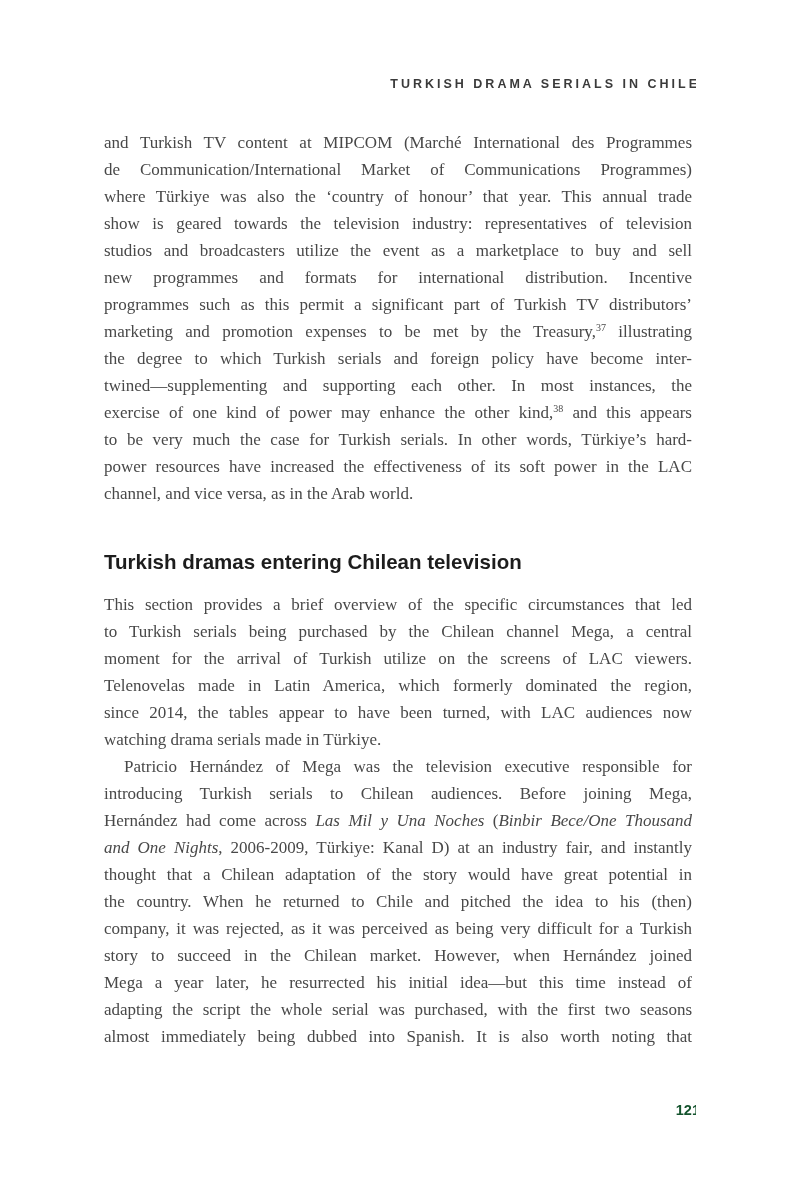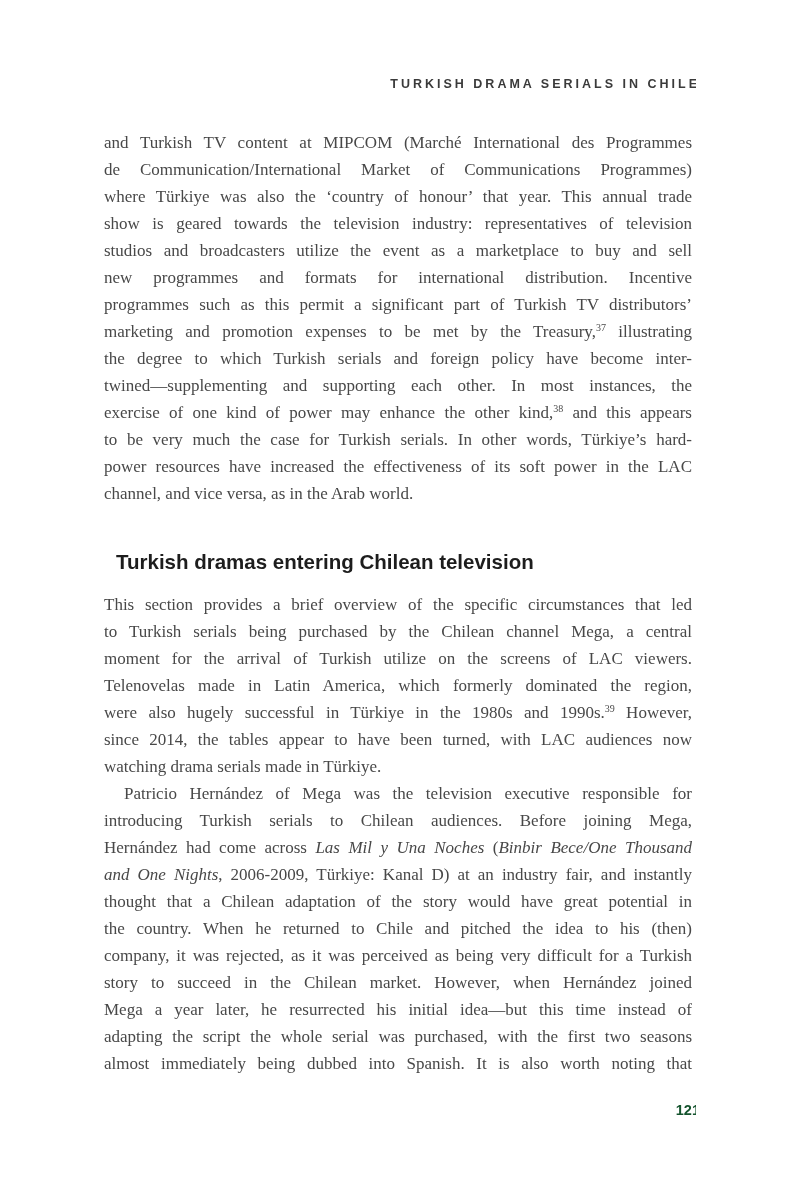--- a/index.html
+++ b/index.html
@@ -54,21 +54,21 @@
     top: -6px;
     vertical-align: baseline;
     letter-spacing: 0;
   }
   .section-heading {
     font-family: "Liberation Sans", sans-serif;
     font-weight: 700;
     font-size: 20.5px;
     line-height: 24px;
     color: #1d1d1d;
-    margin: 43px 0 17px 12px;
+    margin: 43px 0 17px 0;
   }
   .page-number {
     position: absolute;
     top: 1102px;
     left: 112px;
     width: 588px;
     text-align: right;
     font-family: "Liberation Sans", sans-serif;
     font-weight: 700;
     font-size: 14.5px;
@@ -97,21 +97,20 @@
         <div class="line"><span>to be very much the case for Turkish serials. In other words, Türkiye’s hard-</span></div>
         <div class="line"><span>power resources have increased the effectiveness of its soft power in the LAC</span></div>
         <div class="line endline"><span>channel, and vice versa, as in the Arab world.</span></div>
       </div>
       <h2 class="section-heading">Turkish dramas entering Chilean television</h2>
       <div class="para">
         <div class="line"><span>This section provides a brief overview of the specific circumstances that led</span></div>
         <div class="line"><span>to Turkish serials being purchased by the Chilean channel Mega, a central</span></div>
         <div class="line"><span>moment for the arrival of Turkish utilize on the screens of LAC viewers.</span></div>
         <div class="line"><span>Telenovelas made in Latin America, which formerly dominated the region,</span></div>
-        <div class="line"><span>were also hugely successful in Türkiye in the 1980s and 1990s.</span><sup>39</sup><span> However,</span></div>
         <div class="line"><span>since 2014, the tables appear to have been turned, with LAC audiences now</span></div>
         <div class="line endline"><span>watching drama serials made in Türkiye.</span></div>
       </div>
       <div class="para">
         <div class="line indent"><span>Patricio Hernández of Mega was the television executive responsible for</span></div>
         <div class="line"><span>introducing Turkish serials to Chilean audiences. Before joining Mega,</span></div>
         <div class="line"><span>Hernández had come across </span><em>Las Mil y Una Noches</em><span> (</span><em>Binbir Bece/One Thousand</em></div>
         <div class="line"><em>and One Nights</em><span>, 2006-2009, Türkiye: Kanal D) at an industry fair, and instantly</span></div>
         <div class="line"><span>thought that a Chilean adaptation of the story would have great potential in</span></div>
         <div class="line"><span>the country. When he returned to Chile and pitched the idea to his (then)</span></div>

